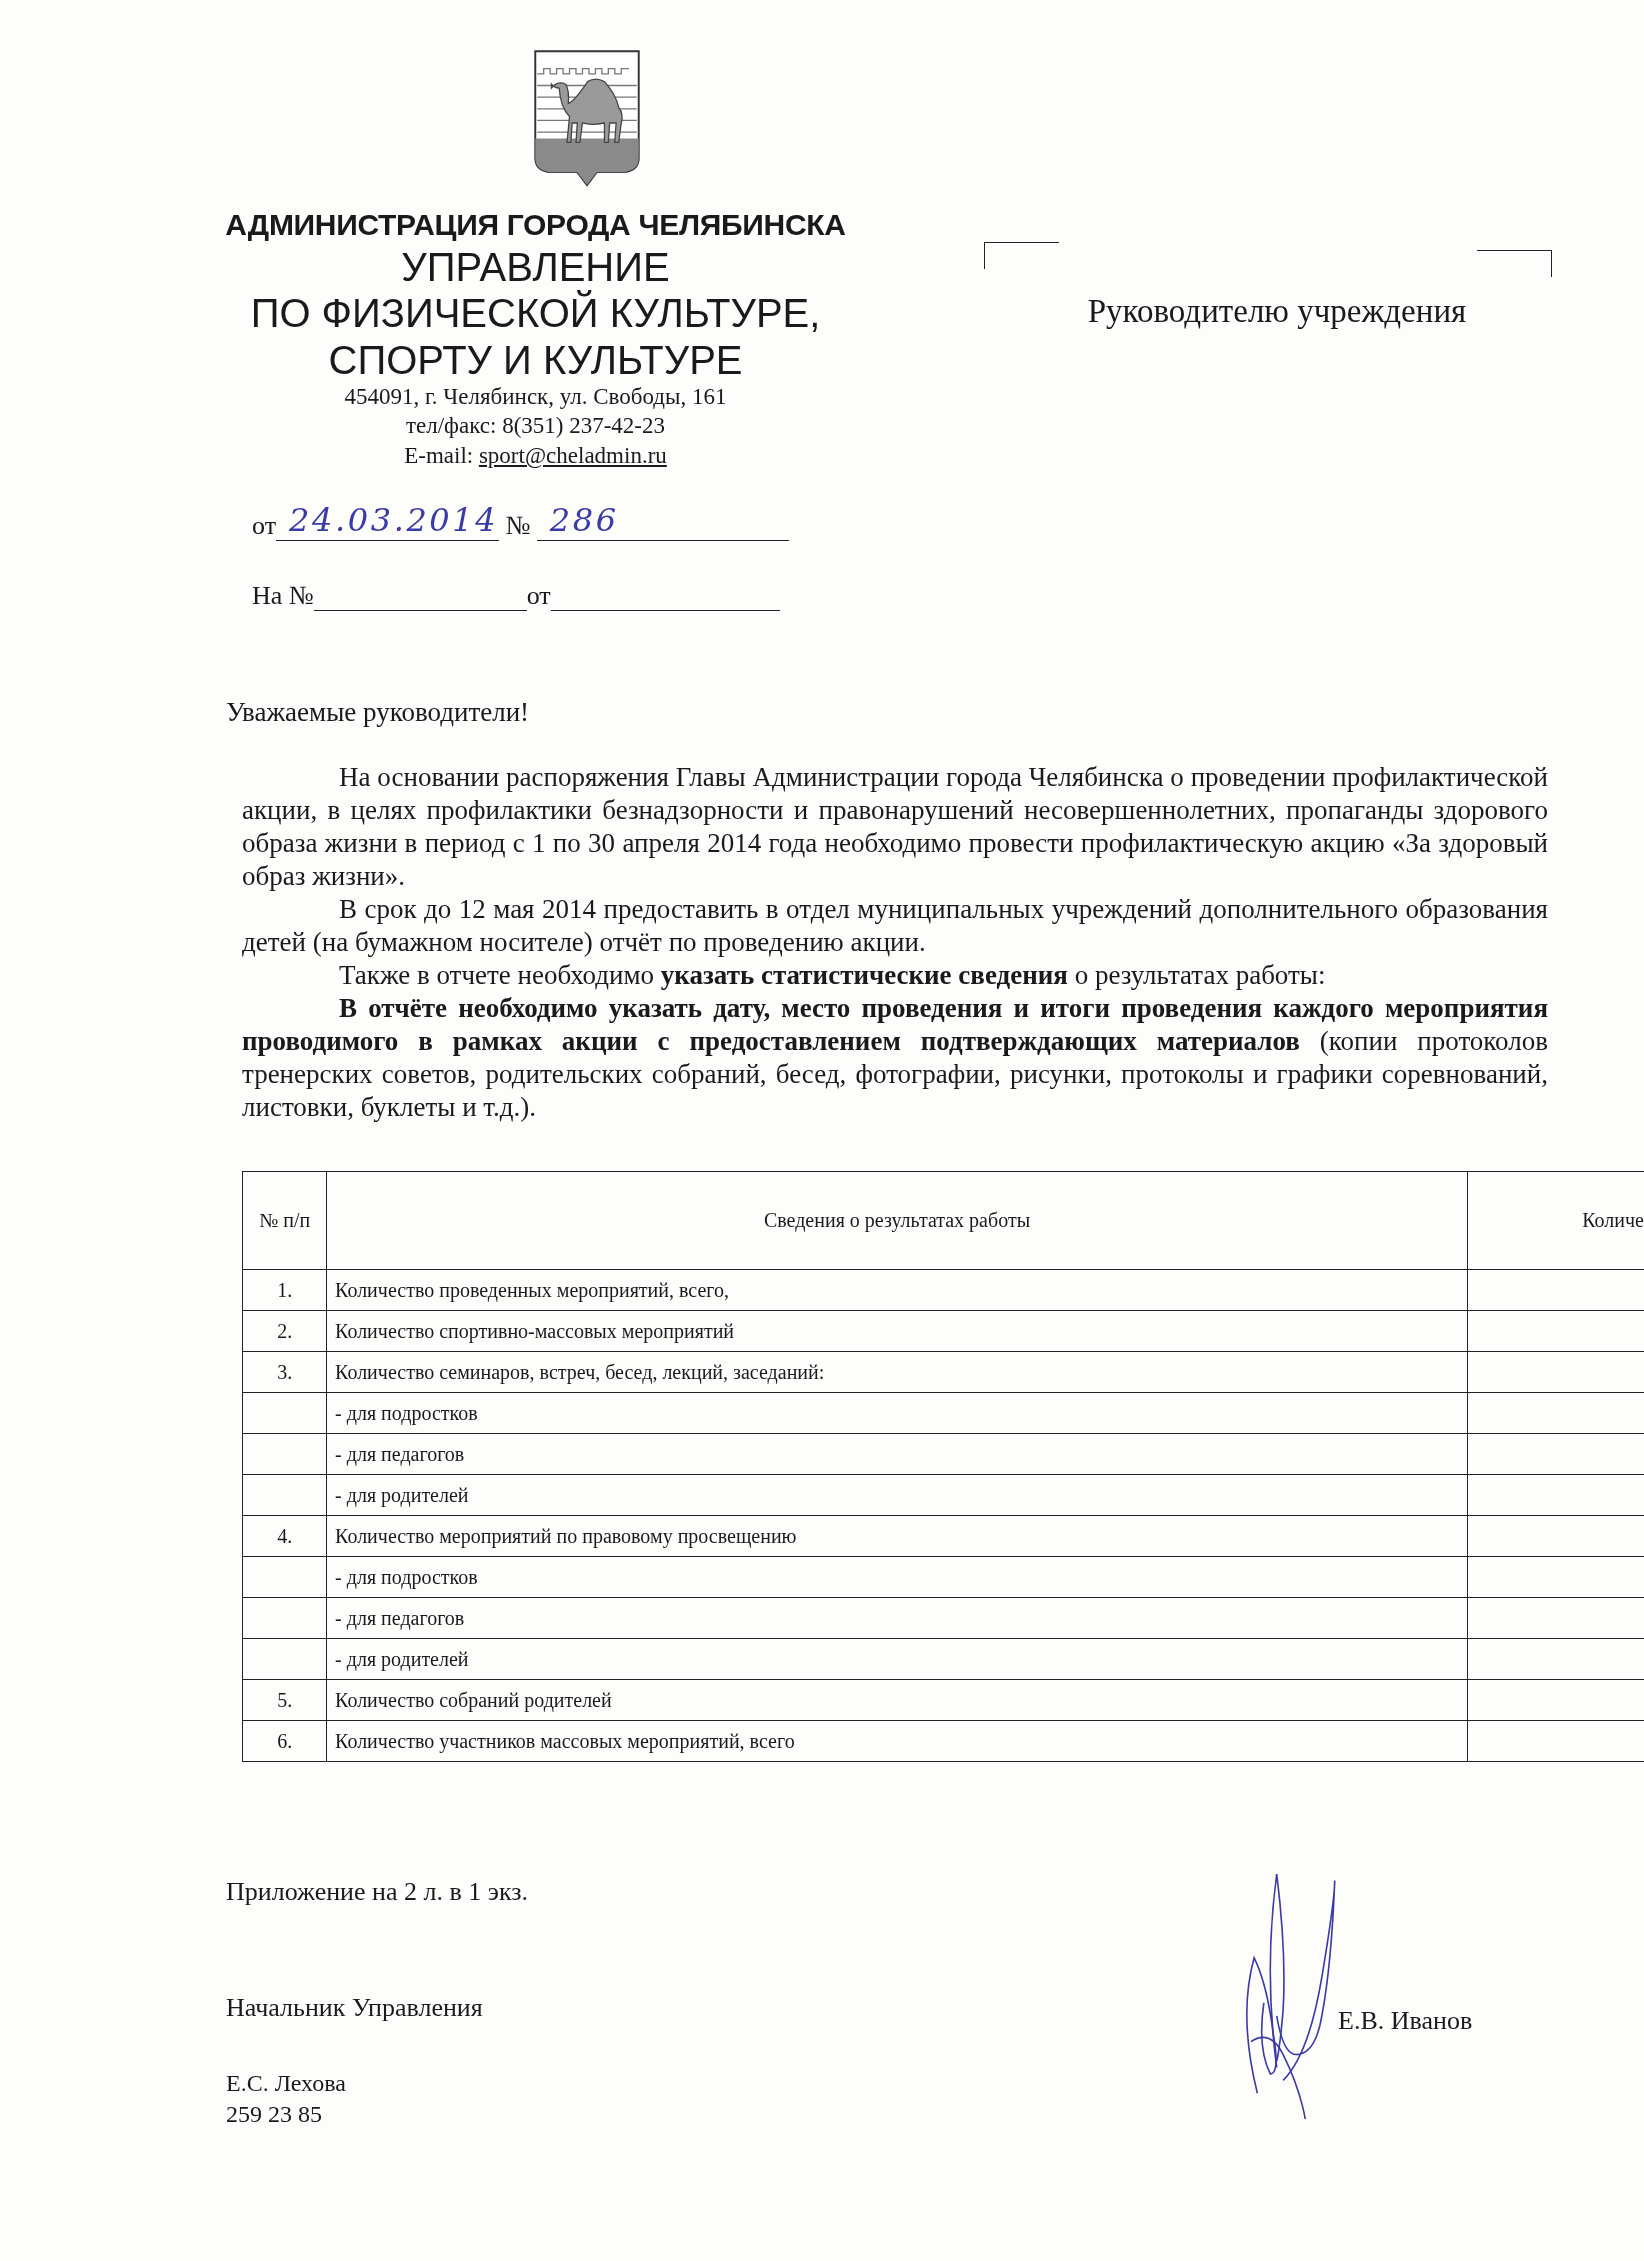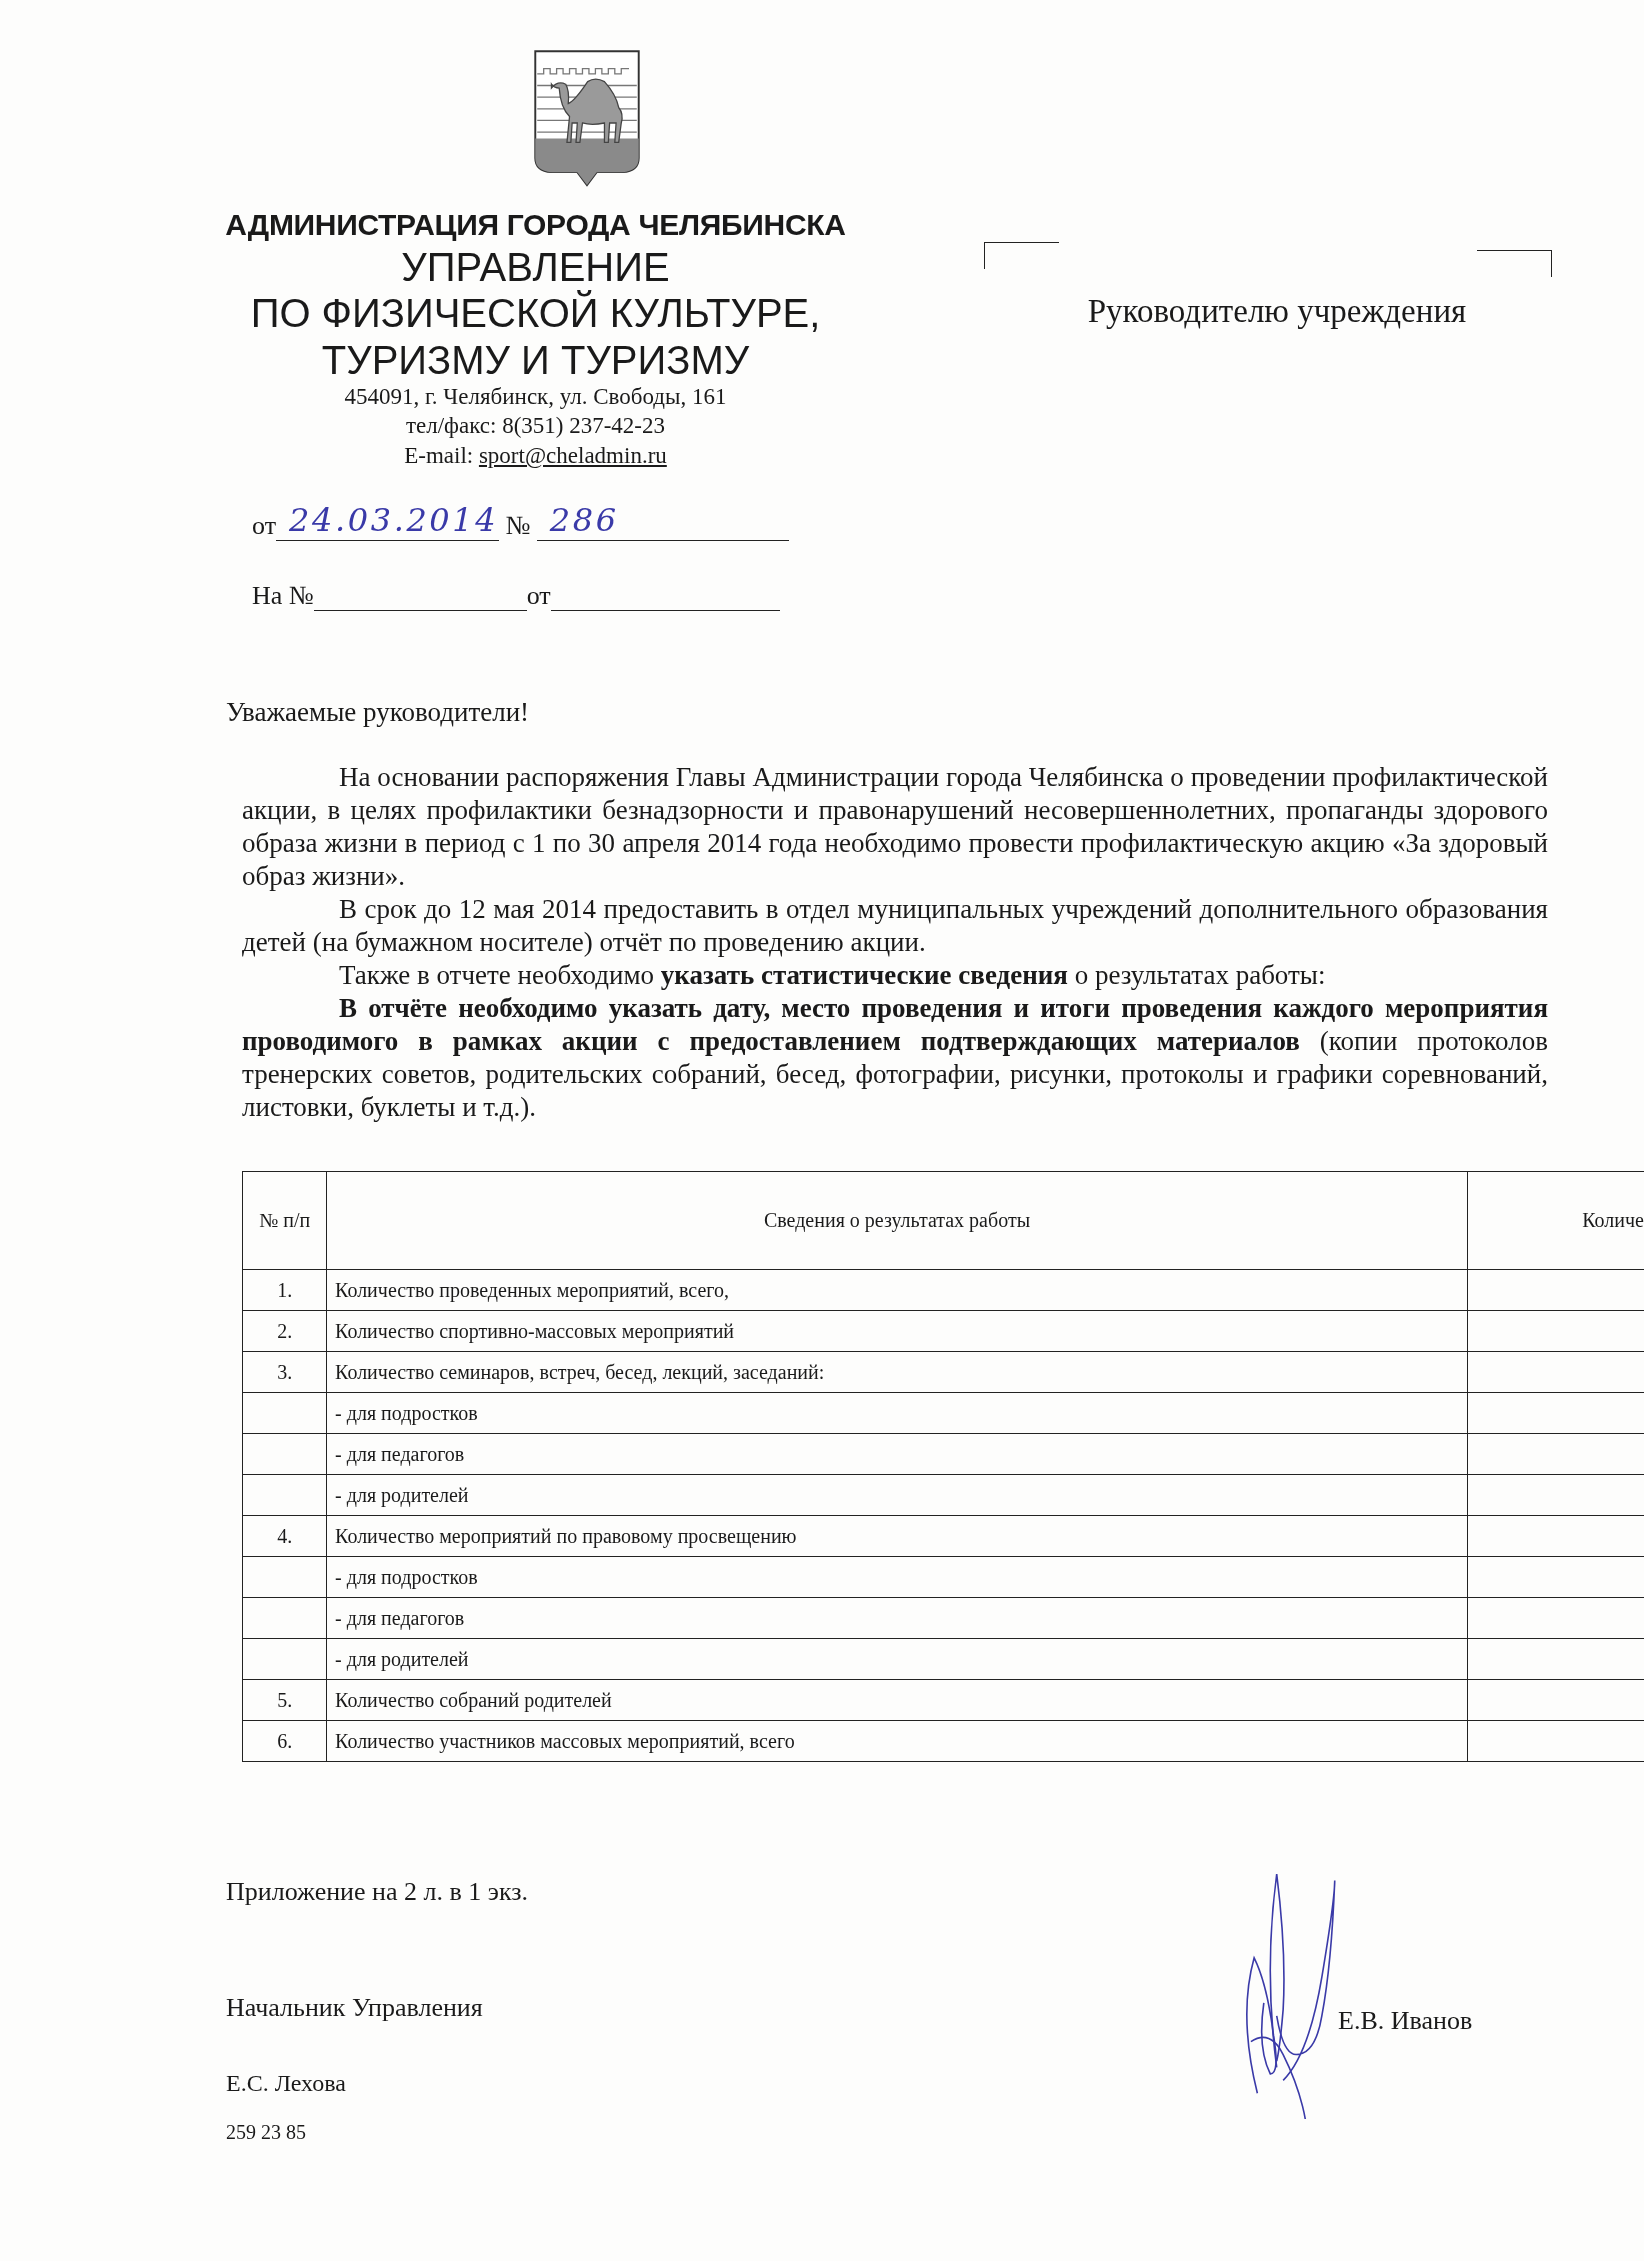--- a/index.html
+++ b/index.html
@@ -47,21 +47,21 @@
     <line x1="8" y1="94" x2="162" y2="94"></line>
       <line x1="8" y1="112" x2="162" y2="112"></line>
       <line x1="8" y1="130" x2="162" y2="130"></line>
   </g>
   <path d="M30 62 q10 -12 22 -6 q6 10 4 30 q10 -4 30 -34 q12 -8 26 0 q18 20 22 40 q8 10 4 24 l-4 30 h-6 l2 -30 h-10 l-2 30 h-6 l0 -30 q-20 4 -34 0 l-4 30 h-6 l2 -30 h-8 l-2 30 h-6 l4 -40 q-14 -14 -16 -44 q-8 0 -12 -6 z" fill="#9a9a9a" stroke="#444" stroke-width="2"></path>
 </svg>
 
 <div class="abs hdr hdr-bold sans">АДМИНИСТРАЦИЯ ГОРОДА ЧЕЛЯБИНСКА</div>
 <div class="abs hdr hdr-big sans" style="top:244px">УПРАВЛЕНИЕ</div>
 <div class="abs hdr hdr-big sans" style="top:290px">ПО ФИЗИЧЕСКОЙ КУЛЬТУРЕ,</div>
-<div class="abs hdr hdr-big sans" style="top:337px">ТУРИЗМУ И ТУРИЗМУ</div>
+<div class="abs hdr hdr-big sans" style="top:337px">СПОРТУ И КУЛЬТУРЕ</div>
 <div class="abs hdr hdr-addr" style="top:382px">454091, г. Челябинск, ул. Свободы, 161</div>
 <div class="abs hdr hdr-addr" style="top:411px">тел/факс: 8(351) 237-42-23</div>
 <div class="abs hdr hdr-addr" style="top:441px">
   <span>E-mail: </span><span class="email">sport@cheladmin.ru</span>
 </div>
 
 <div class="abs regline" style="left:252px; top:510px;">
   <span>от</span><span class="uline" style="width:223px"><span class="hand">24.03.2014</span></span>
   <span>№</span>
   <span class="uline" style="width:252px"><span class="hand">286</span></span>
@@ -152,21 +152,21 @@
         <td class="c-desc">Количество участников массовых мероприятий, всего</td>
         <td class="c-qty"></td>
       </tr>
     </tbody>
 </table>
 
 <div class="abs footer" style="left:226px; top:1877px;">Приложение на 2 л. в 1 экз.</div>
 <div class="abs footer" style="left:226px; top:1993px;">Начальник Управления</div>
 <div class="abs footer" style="left:1338px; top:2006px;">Е.В. Иванов</div>
 <div class="abs footer" style="left:226px; top:2070px; font-size:24px;">Е.С. Лехова</div>
-<div class="abs footer" style="left:226px; top:2101px; font-size:20px;margin-top:20px;">259 23 85</div>
+<div class="abs footer" style="left:226px; top:2101px; font-size:24px;">259 23 85</div>
 
 <svg class="abs sig" viewBox="0 0 200 380">
   <g fill="none" stroke="#3a3aa8" stroke-width="2.5">
     <path d="M30 340 q-30 -120 -5 -210 q20 40 30 120 q10 60 -5 60 q-20 -40 -10 -110"></path>
     <path d="M60 300 q-20 -150 0 -300 q15 120 10 210 q-5 60 -10 80"></path>
     <path d="M70 320 q40 -40 60 -160 q20 -120 20 -150 q-5 130 -20 210 q-10 60 -40 60 q-20 0 -30 -60"></path>
     <path d="M20 260 q30 -20 50 20 q20 40 30 80 q10 40 5 60"></path>
   </g>
 </svg>
 

